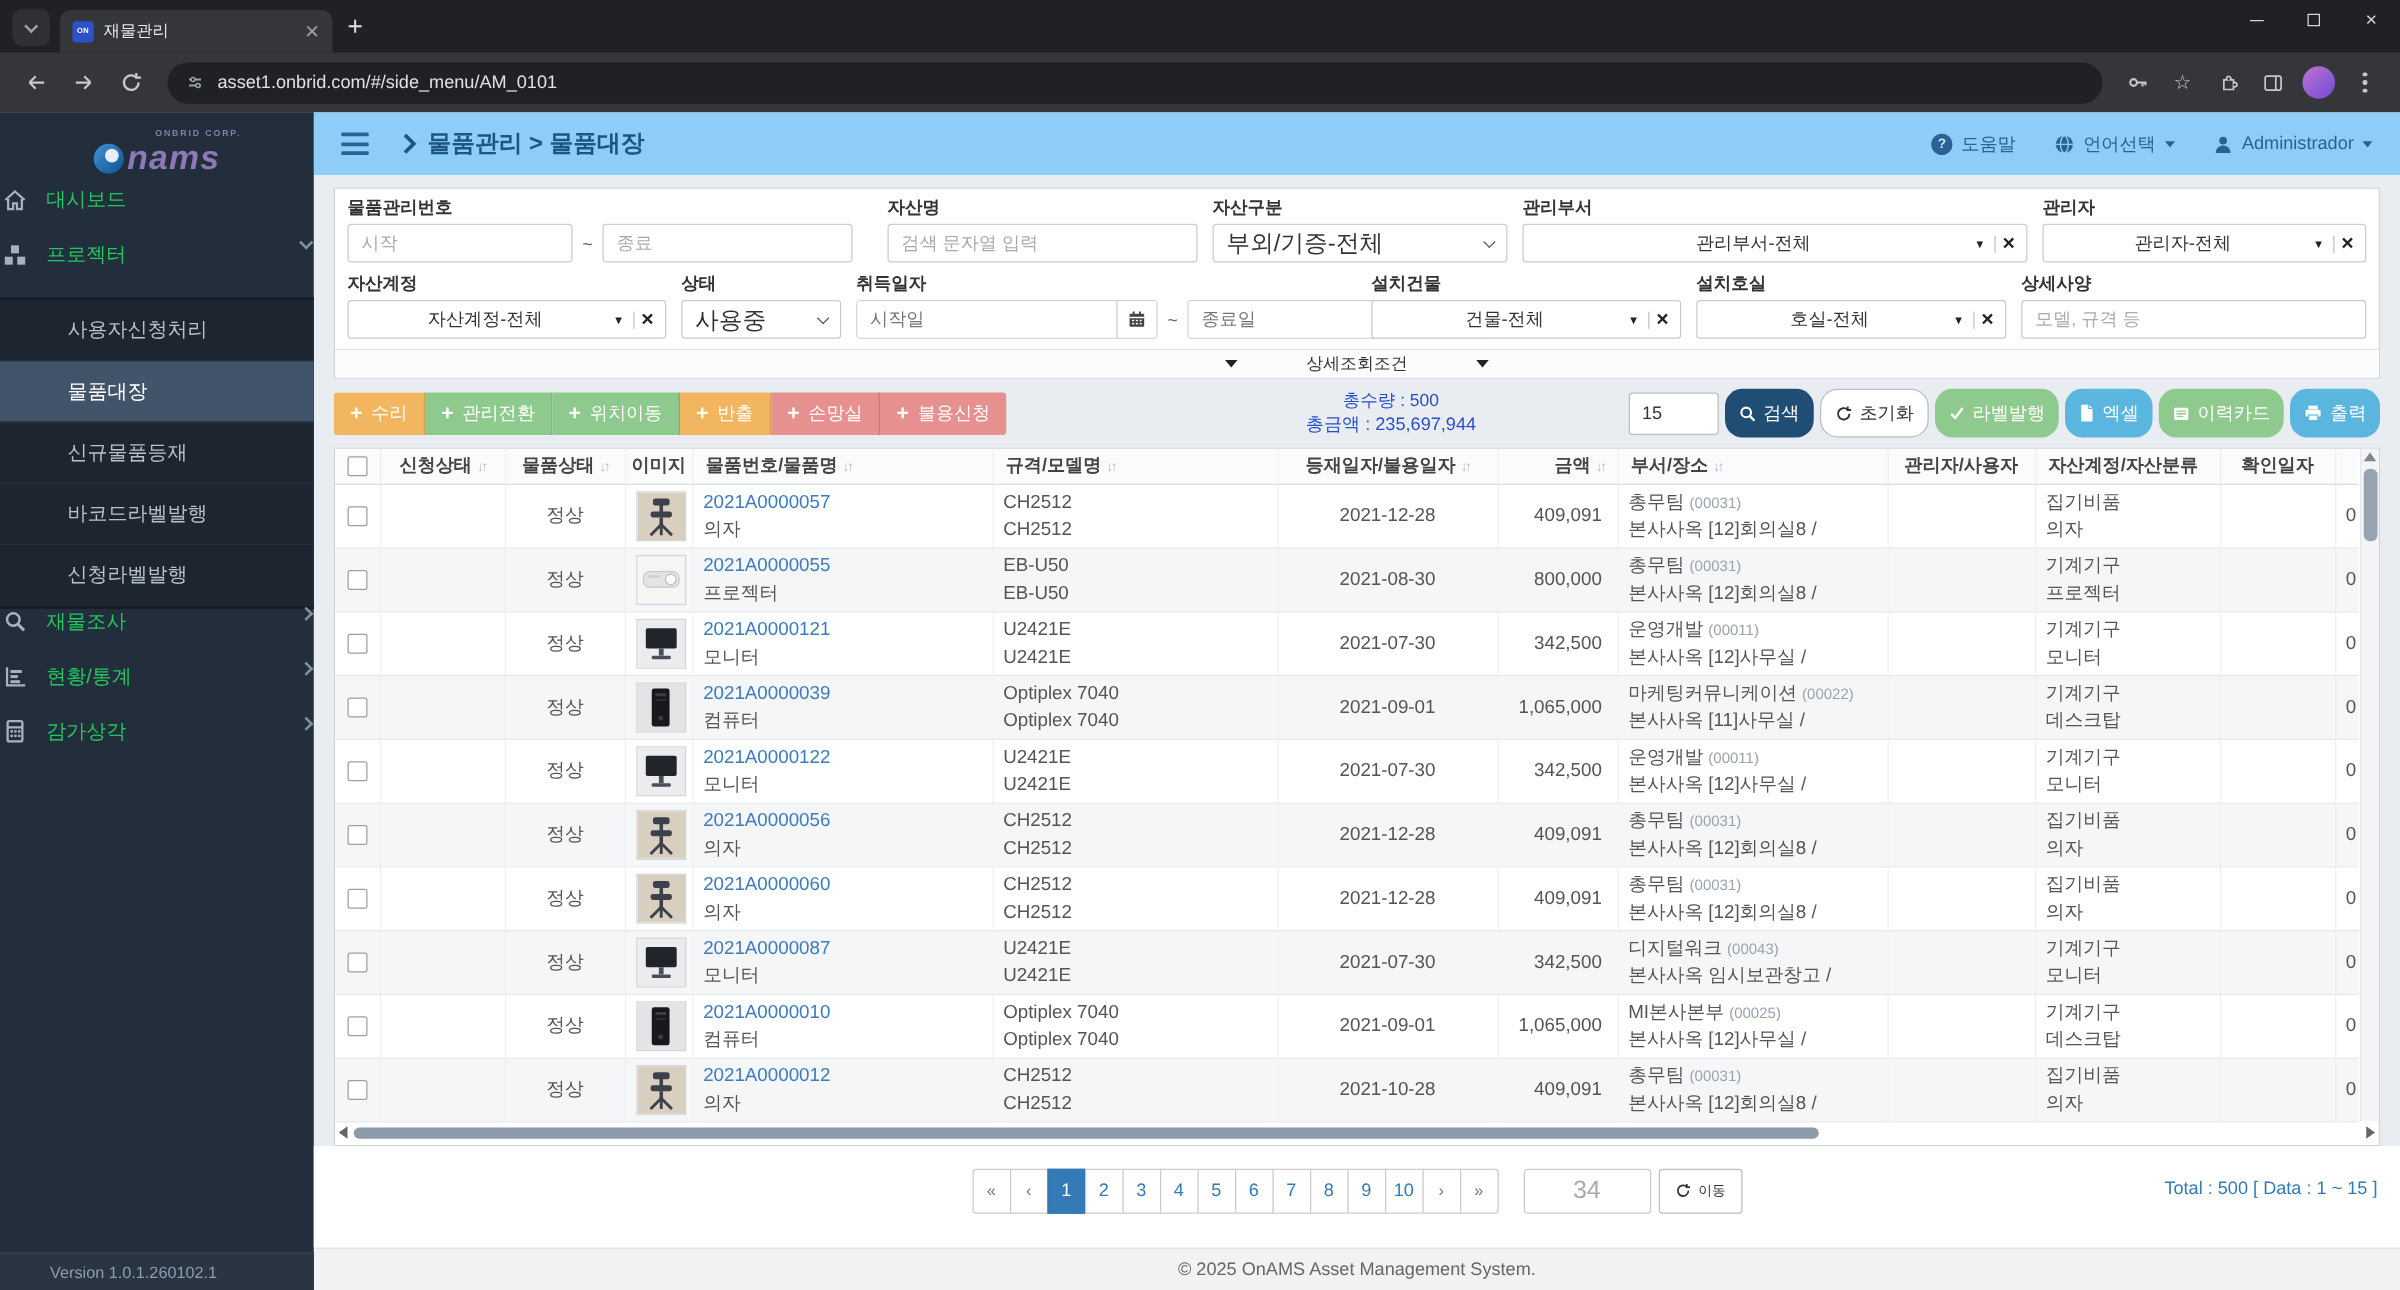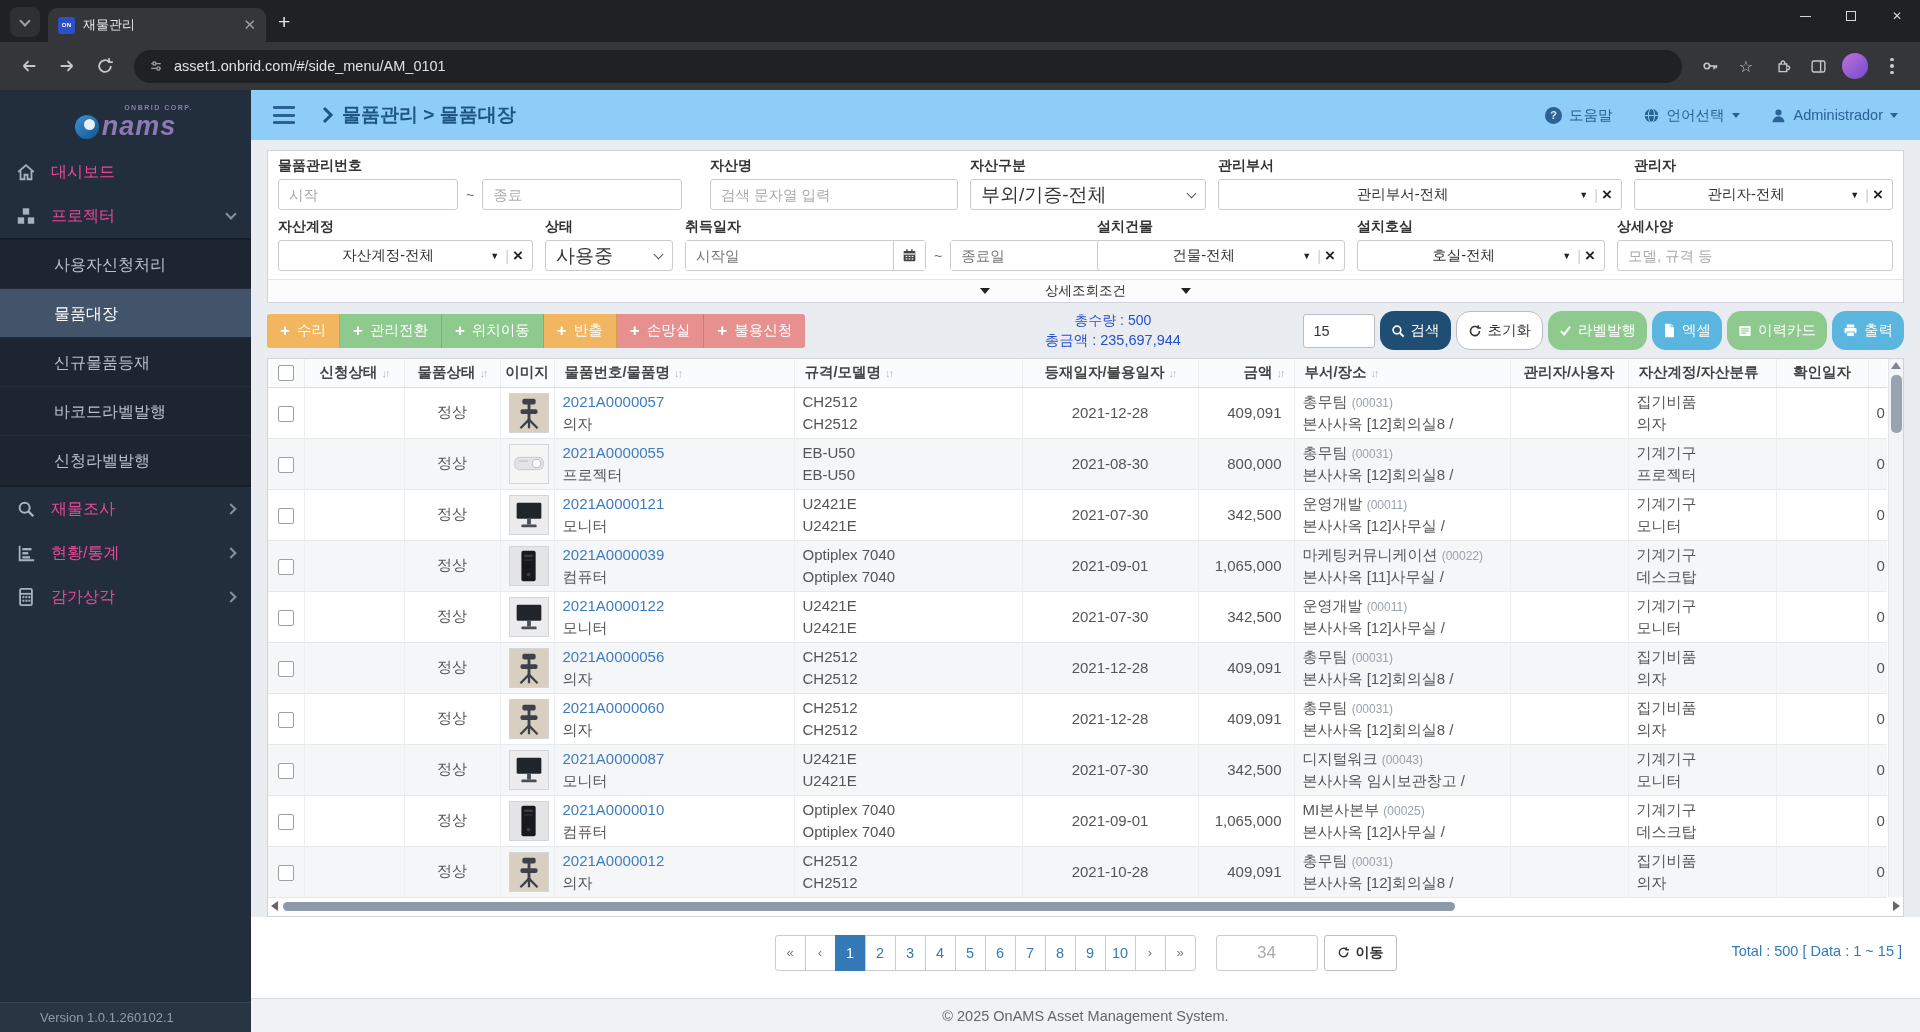--- a/index.html
+++ b/index.html
@@ -37,21 +37,21 @@
   .app { display:flex; height:942px; }
 
   
   .sidebar { width:251px; background:#232e3c; flex-shrink:0; position:relative; color:#c3ccd6; }
   .logo-area { height:60px; display:flex; flex-direction:column; justify-content:center; align-items:center; padding-top:6px; }
   .logo-sub { font-size:7px; color:#8a7bb0; letter-spacing:1.5px; font-weight:bold; align-self:flex-end; margin-right:58px; }
   .logo-row { display:flex; align-items:center; gap:3px; }
   .logo-o { width:24px; height:24px; border-radius:50%; background:linear-gradient(135deg,#3f93d8,#10548f); position:relative; }
   .logo-o::after { content:""; position:absolute; left:9px; top:4px; width:11px; height:11px; border-radius:50%; background:#e9edf4; }
   .logo-txt { font-size:27px; font-weight:bold; font-style:italic; color:#8d79b5; letter-spacing:1px; }
-  .mi { height:44px; display:flex; align-items:center; padding:0 16px; gap:15px; font-size:16px; color:#ec4899; }
+  .mi { height:44px; display:flex; padding:0 2px; gap:15px; font-size:16px; color:#22c55e; }
   .mi svg { flex-shrink:0; }
   .mi .grow { flex:1; }
   .chevr { width:8px; height:8px; border-right:2px solid #8291a0; border-bottom:2px solid #8291a0; transform:rotate(-45deg); }
   .chevd { width:8px; height:8px; border-right:2px solid #8291a0; border-bottom:2px solid #8291a0; transform:rotate(45deg); margin-top:-4px; }
   .submenu { background:#1c2530; border-top:2px solid #151c25; border-bottom:2px solid #151c25; }
   .smi { height:49px; line-height:49px; padding-left:54px; font-size:16px; color:#b7c1cb; border-bottom:1px solid #242e3a; }
   .smi:last-child { border-bottom:none; }
   .smi.active { background:#41546a; color:#fff; }
   .sidebar-version { position:absolute; bottom:0; left:0; right:0; height:30px; background:#2a3544;
     border-top:1px solid #39465a; color:#8d9dad; font-size:13px; display:flex; align-items:center; padding-left:40px; }
@@ -151,23 +151,23 @@
   .pager-row { position:relative; padding-top:18px; height:60px; }
   .pager-center { display:flex; justify-content:center; align-items:center; }
   .pager { display:flex; }
   .pg { min-width:31px; height:36px; padding:0 6px; border:1px solid #ccc; background:#fff; color:#337ab7;
     display:flex; align-items:center; justify-content:center; font-size:14.5px; margin-left:-1px; }
   .pg.arrow { color:#777; font-size:13px; }
   .pg:first-child { border-radius:3px 0 0 3px; margin-left:0; }
   .pg:last-child { border-radius:0 3px 3px 0; }
   .pg.active { background:#337ab7; border-color:#337ab7; color:#fff; }
   .goto-input { width:102px; height:36px; border:1px solid #ccc; border-radius:3px; text-align:center;
-    color:#aaa; font-size:17px; margin-left:20px; font-family:"Liberation Sans",sans-serif; }
+    color:#aaa; font-size:20px; margin-left:20px; font-family:"Liberation Sans",sans-serif; }
   .btn-go { height:36px; margin-left:6px; padding:0 12px; background:#fff; border:1px solid #b9bec4; border-radius:3px;
-    display:flex; align-items:center; gap:6px; font-size:14px; color:#333;font-weight:bold; }
+    display:flex; align-items:center; gap:6px; font-size:11px; color:#333; }
   .total-info { position:absolute; right:18px; top:26px; color:#337ab7; font-size:14.5px; }
 
   
   .main-footer { height:34px; background:#f0f2f4; border-top:1px solid #dadee2; display:flex;
     align-items:center; justify-content:center; color:#666; font-size:14.5px; flex-shrink:0; }
 
   svg.ic { display:block; }
 </style>
 </head>
 <body>

